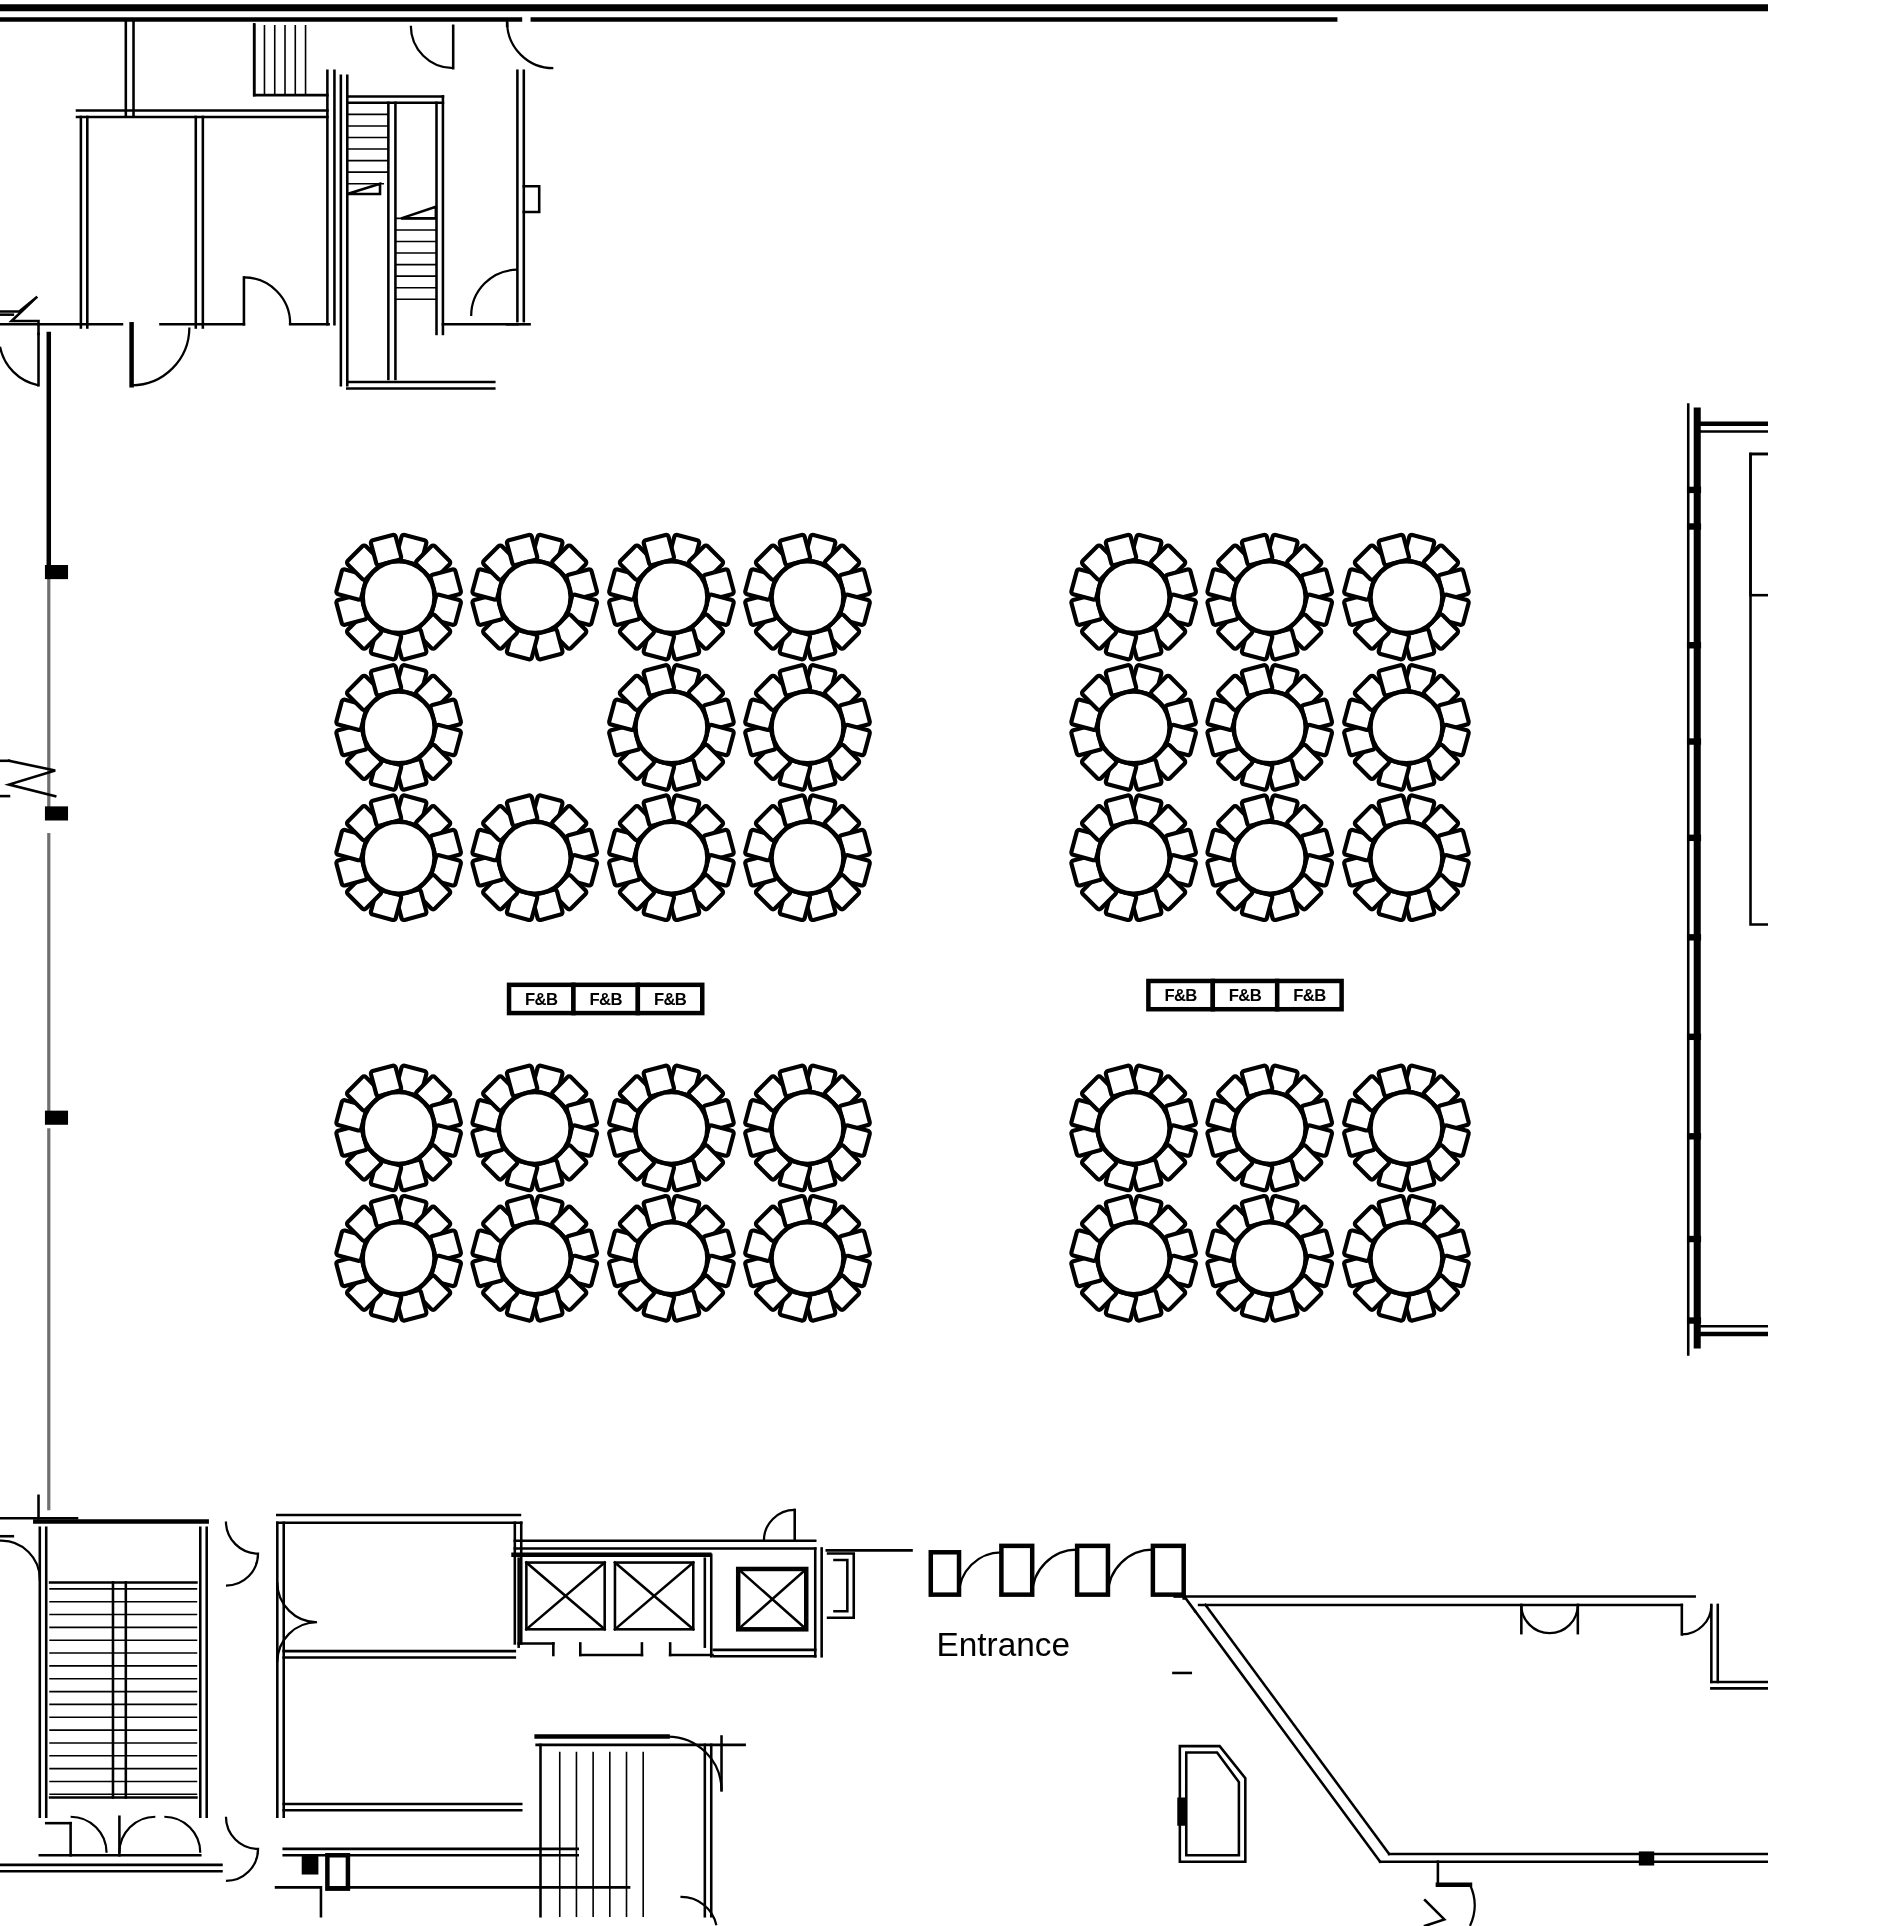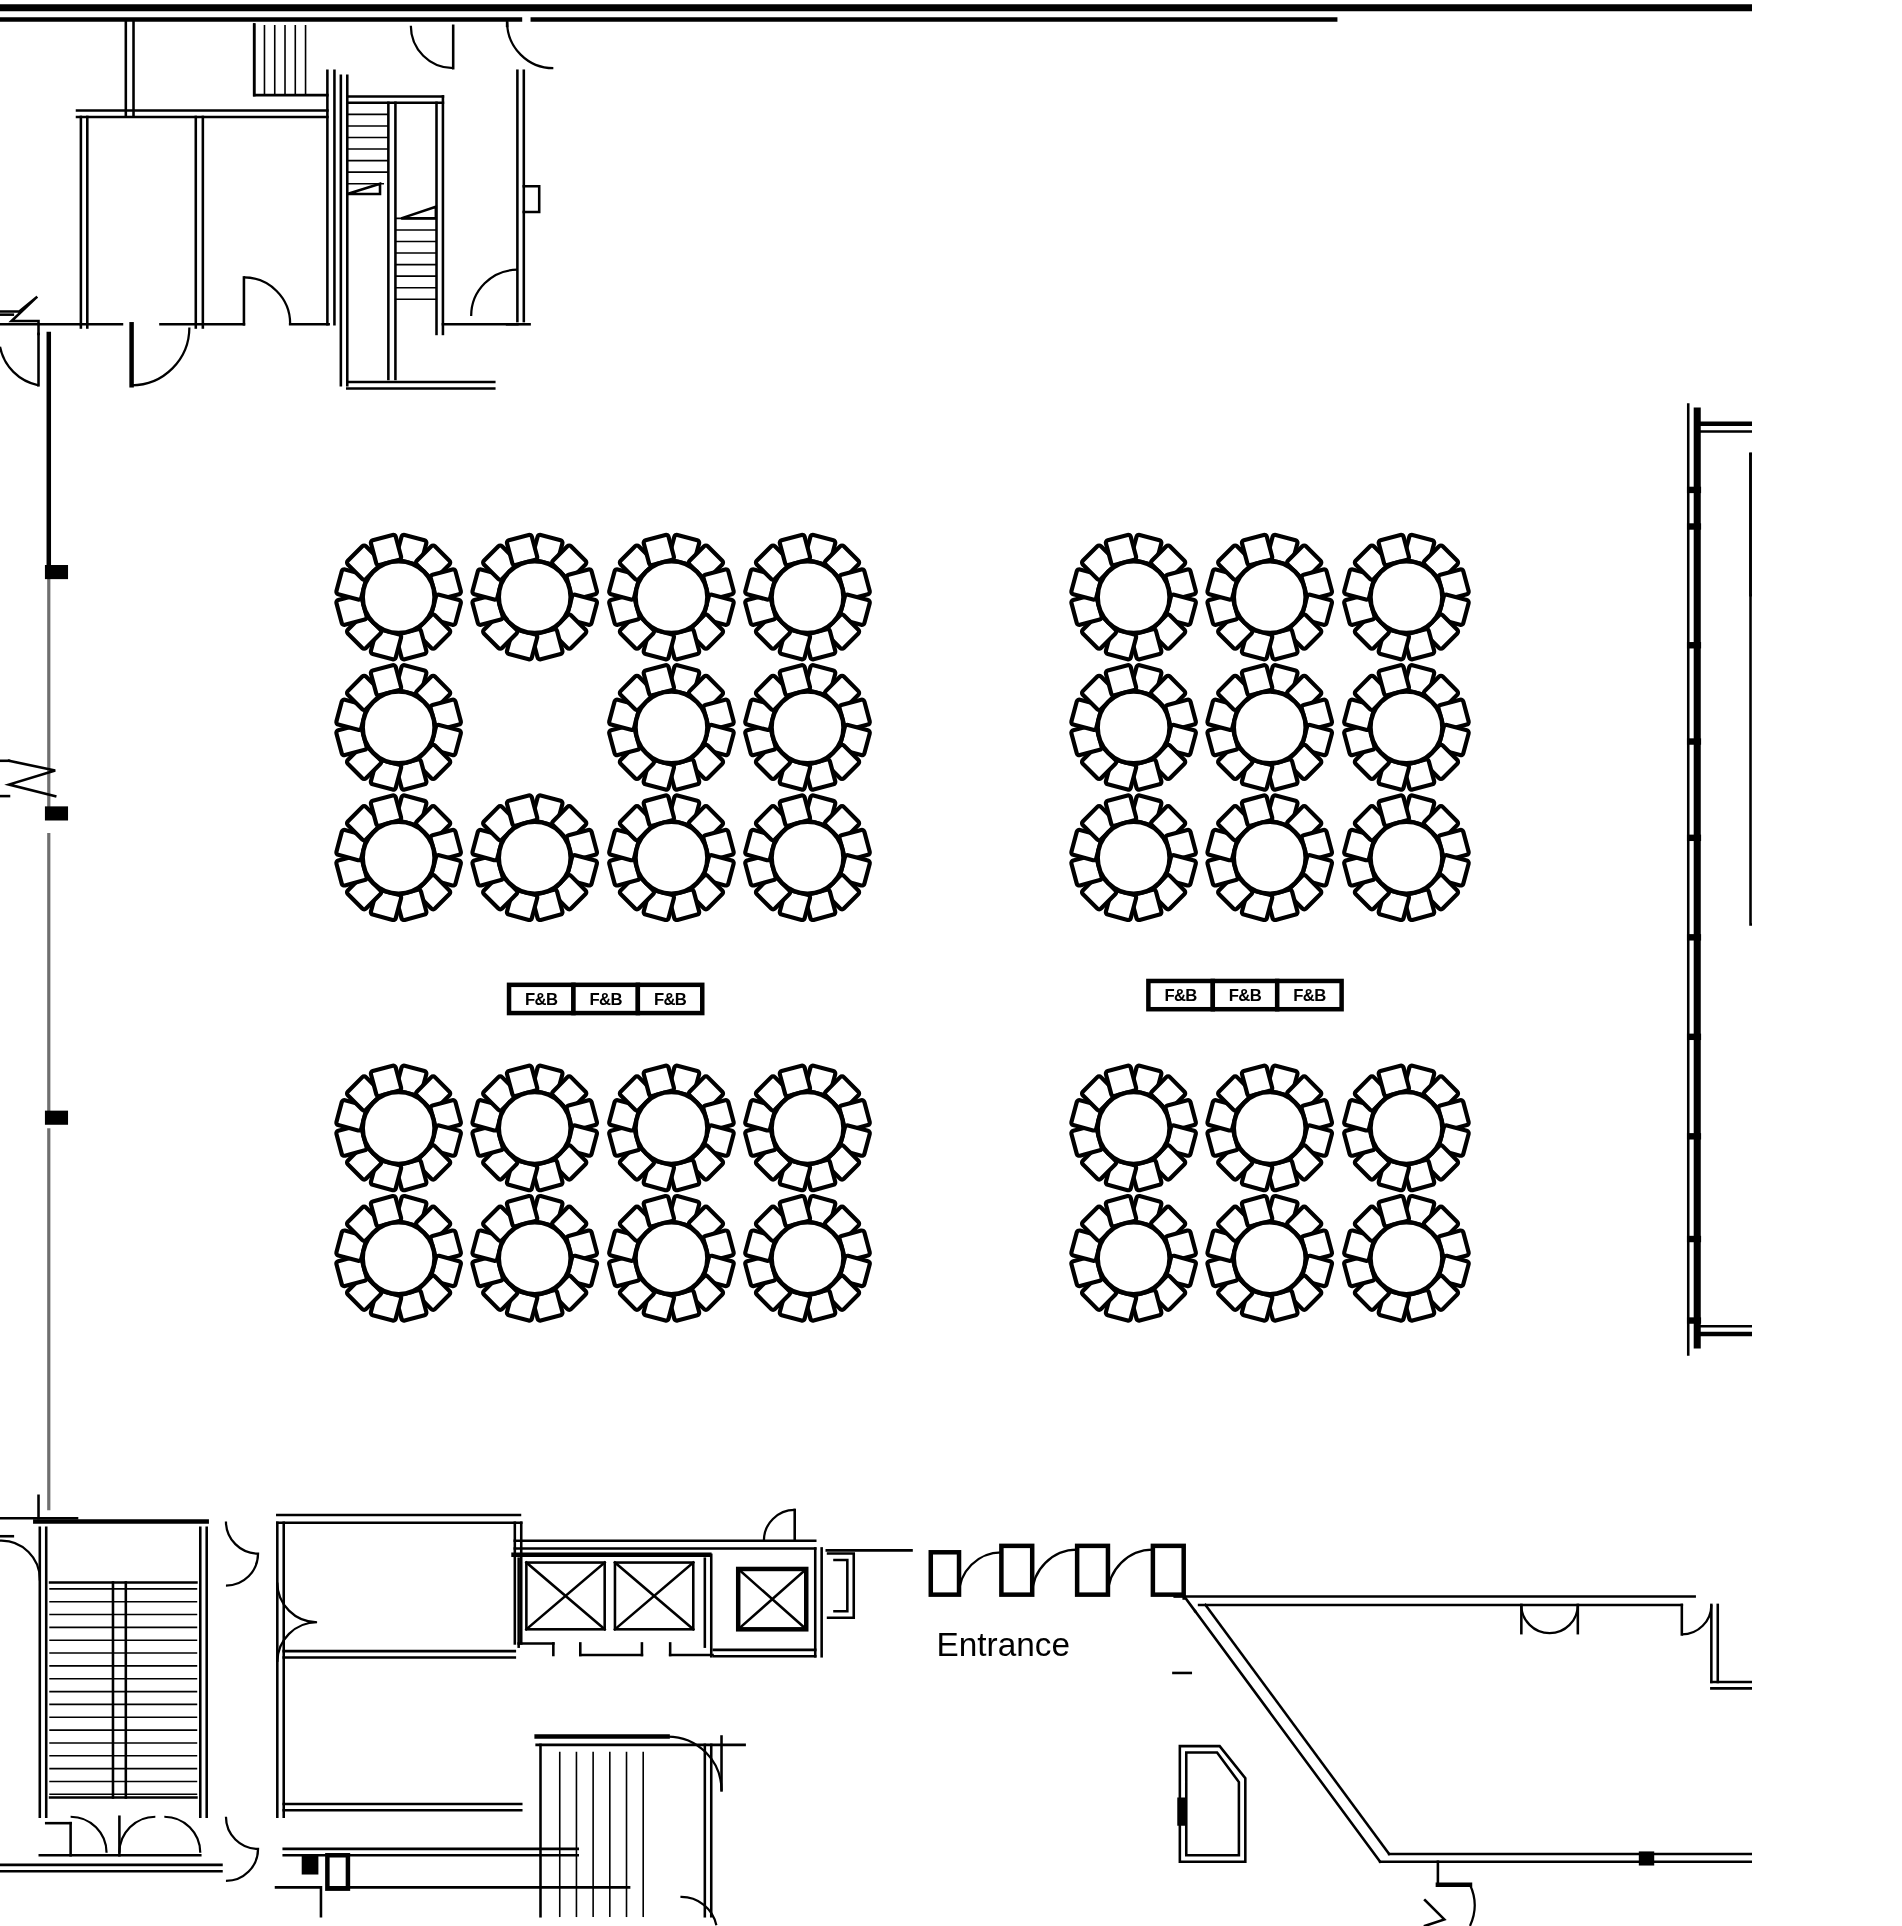--- a/index.html
+++ b/index.html
@@ -9,20 +9,21 @@
   }
   body {
     font-family: "Liberation Sans", sans-serif;
   }
   #plan-root {
     position: relative;
     width: 1752px;
     height: 1926px;
     background: #ffffff;
     overflow: hidden;
+    padding-left: 16px;
   }
   svg.plan-svg {
     position: absolute;
     top: 0;
     left: 0;
     width: 1902px;
     height: 1926px;
     display: block;
   }
   .wall-heavy   { fill: none; stroke: #000; stroke-width: 11; stroke-linecap: square; }

